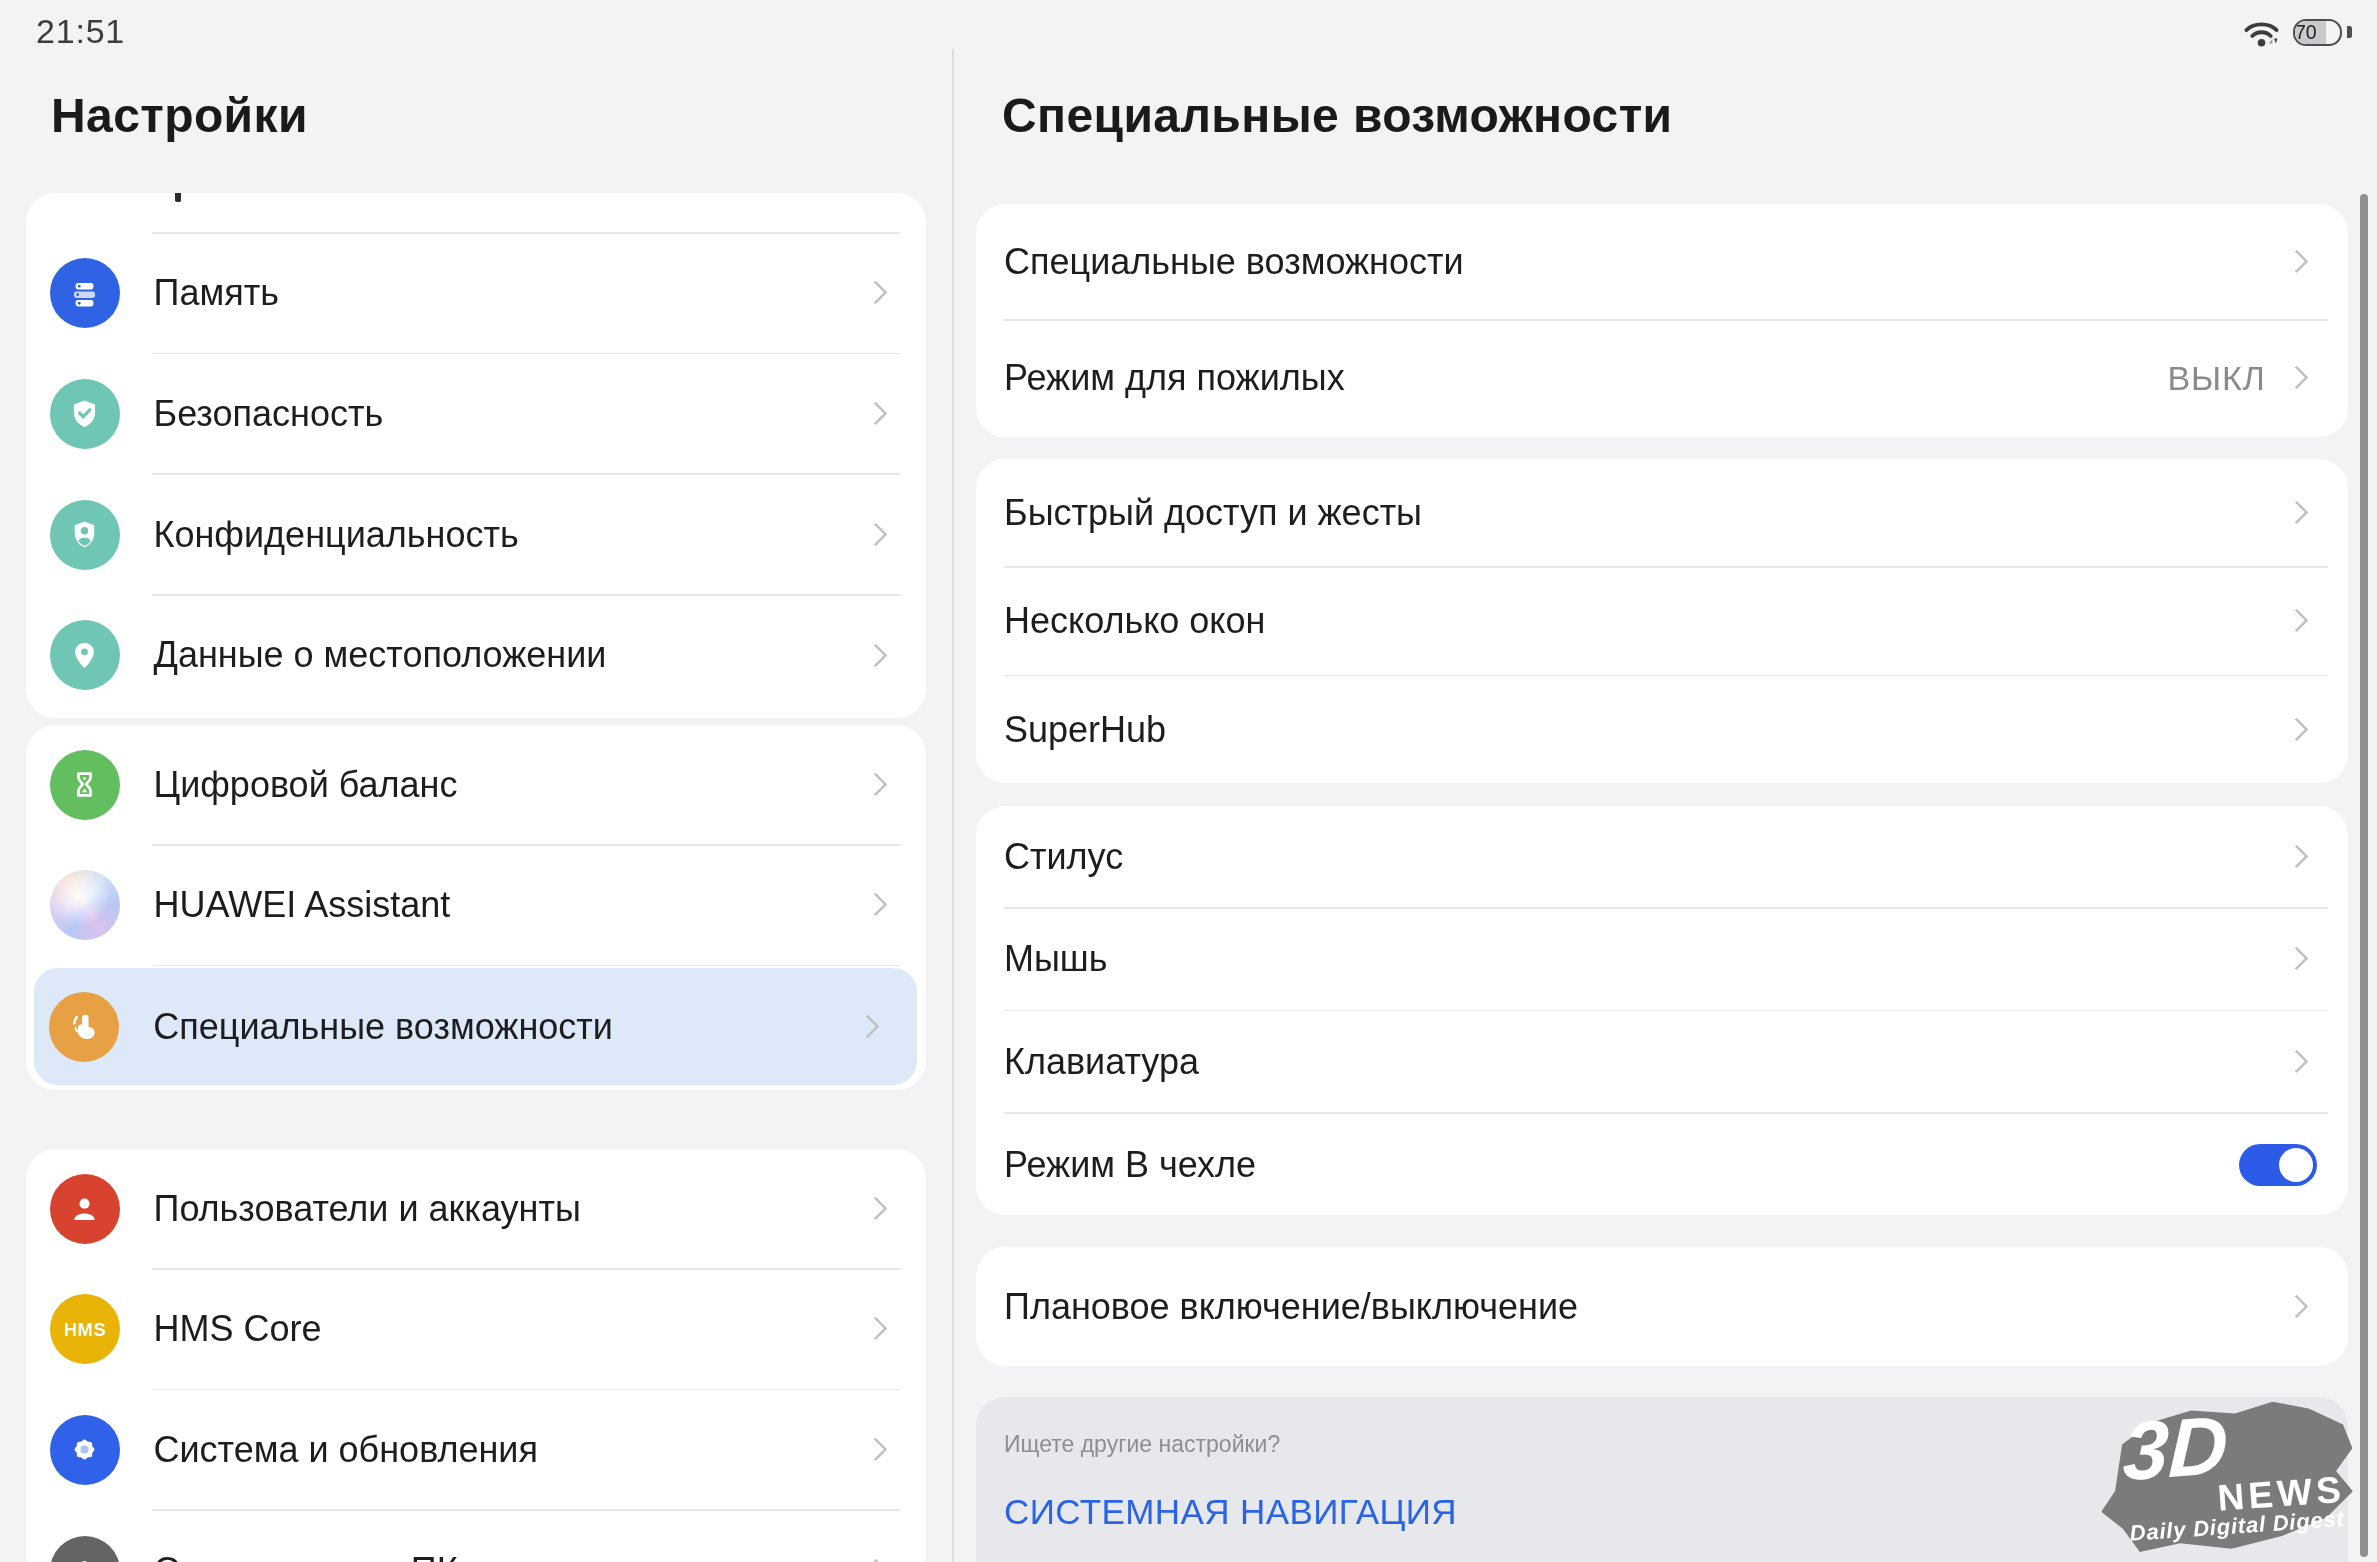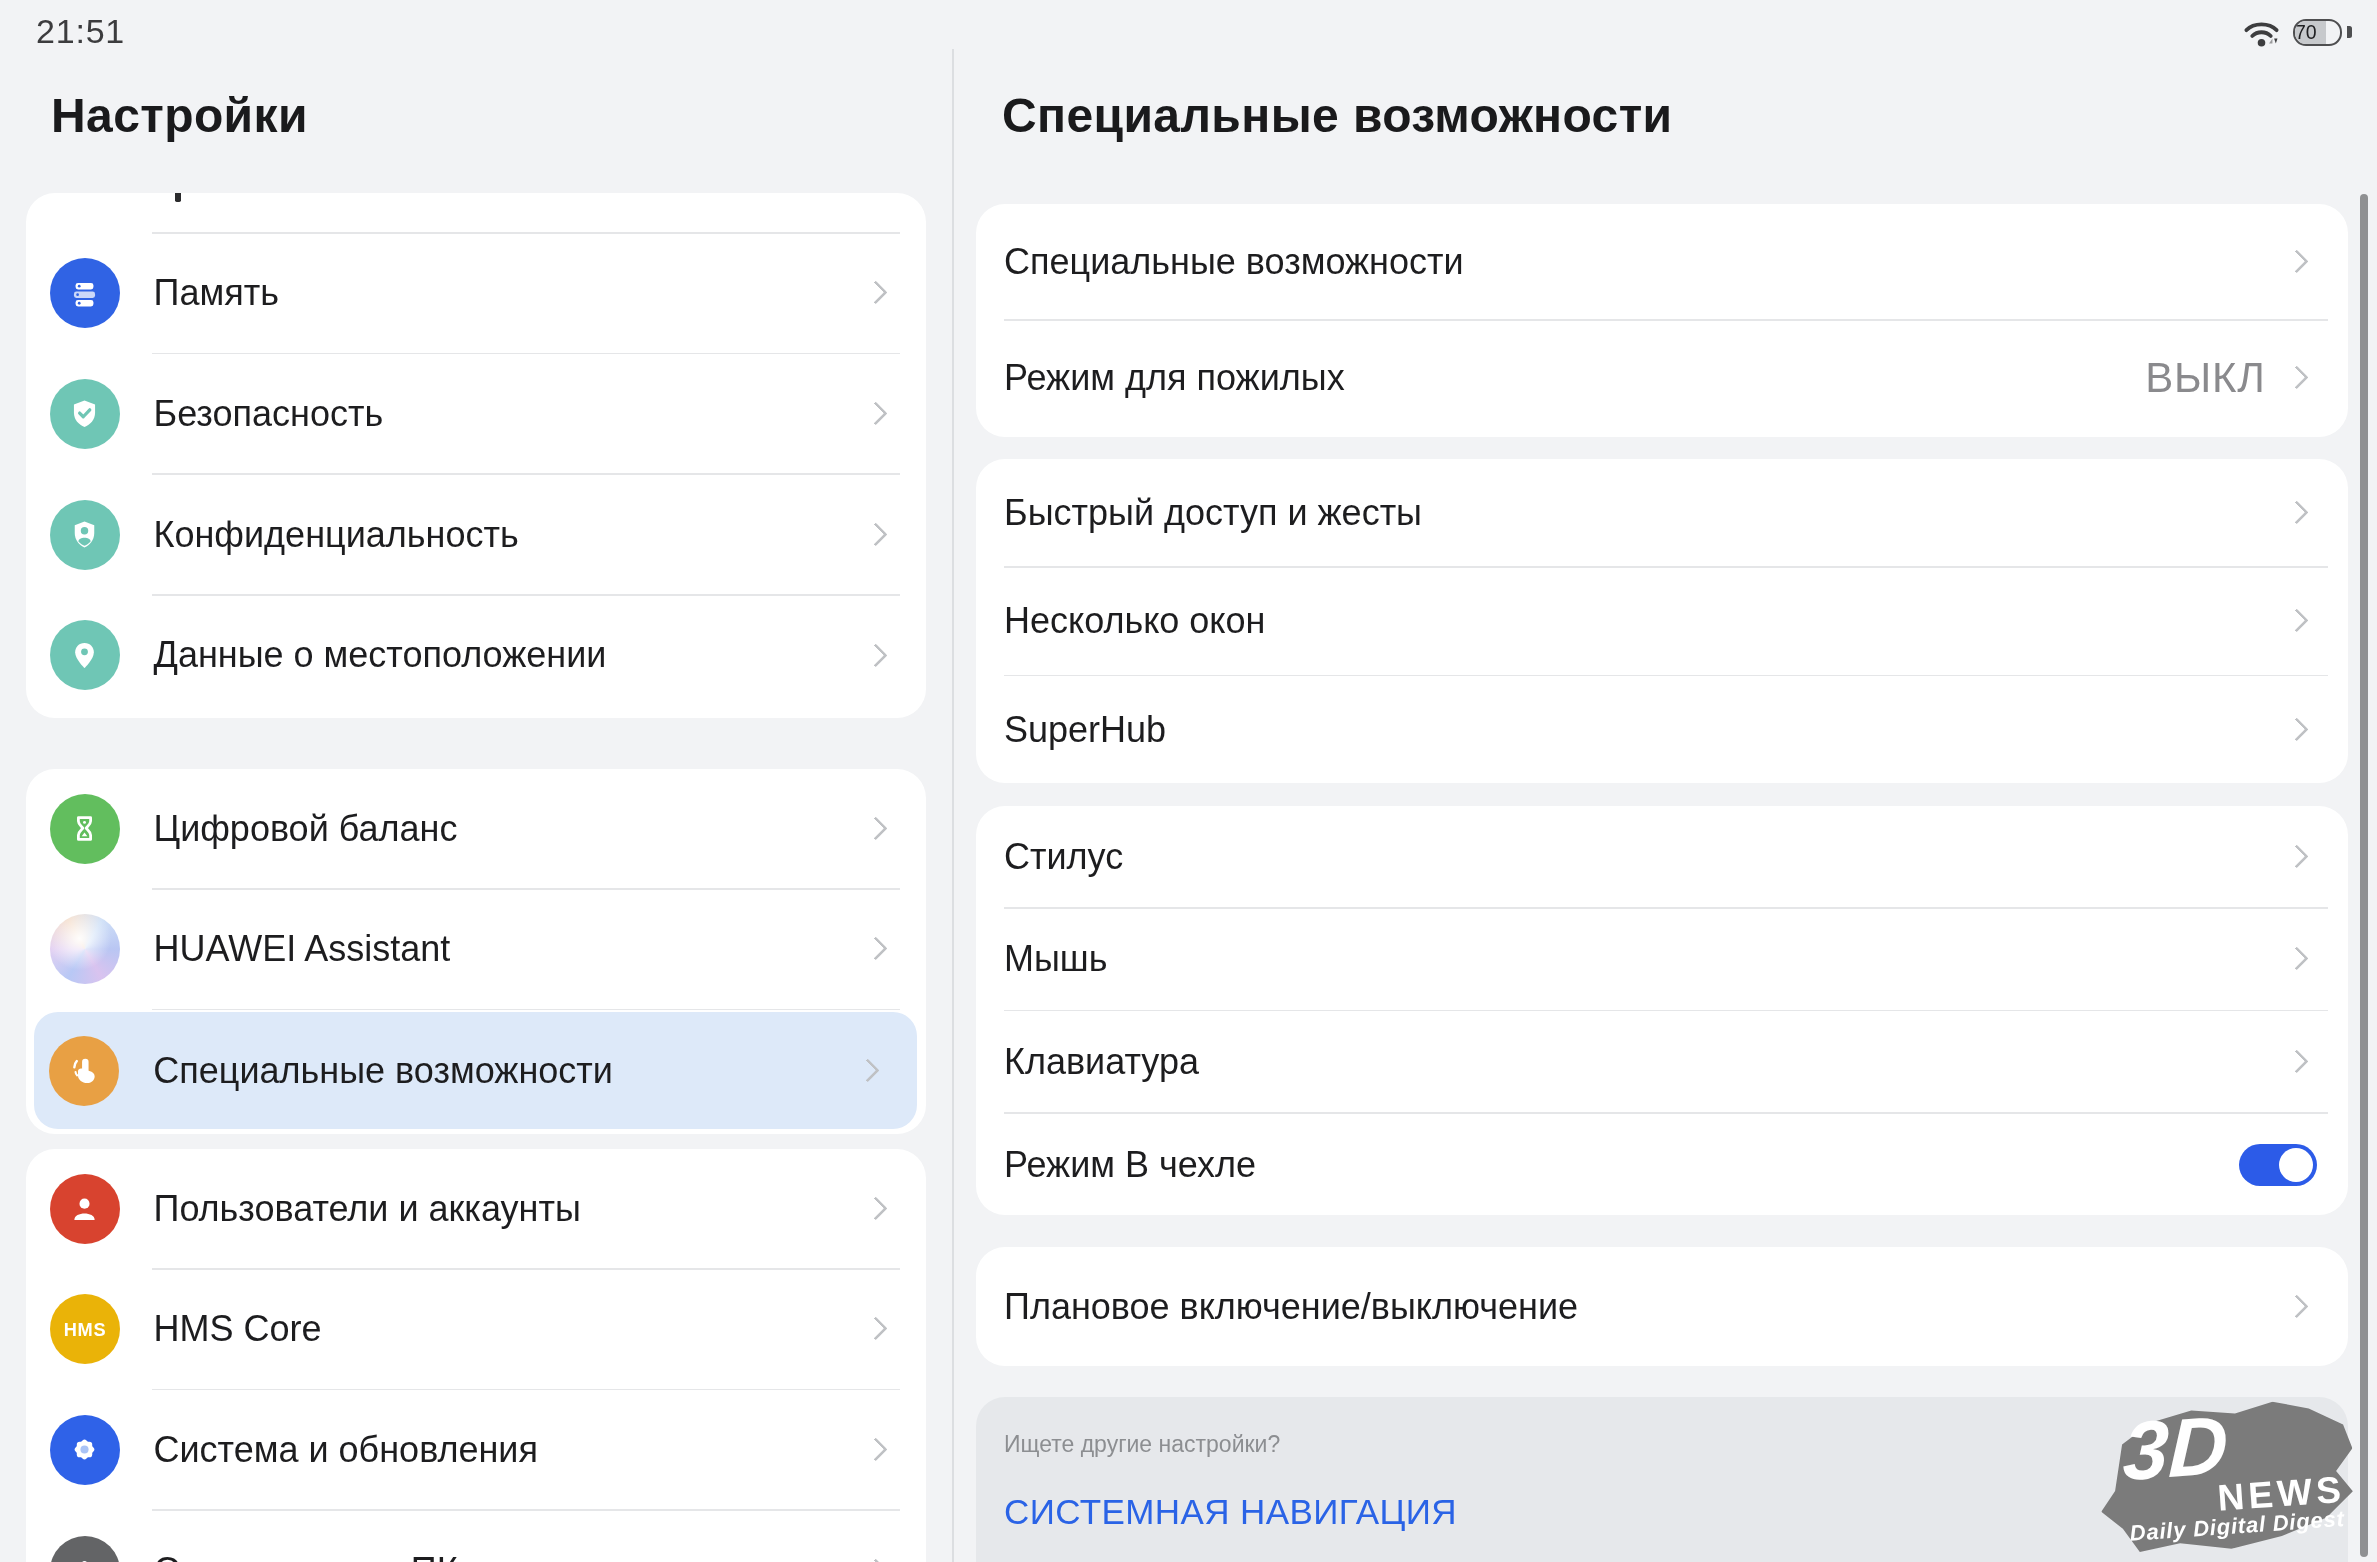--- a/index.html
+++ b/index.html
@@ -38,21 +38,21 @@
   .chev{width:14.4px;height:14.4px;border:3.4px solid #bfc1c4;border-left:none;border-bottom:none;transform:rotate(45deg);border-radius:1.7px;flex:none;margin-left:auto;margin-right:12px;}
   .row .icon{width:70px;height:70px;border-radius:50%;flex:none;display:flex;align-items:center;justify-content:center;}
   .row.selected{background:#dde9f9;border-radius:24px;margin:1.7px 8.5px;height:117px;padding-left:15.3px;}
 
   .partial-row{position:relative;height:39px;overflow:hidden;}
   .partial-row .icon{position:absolute;left:24px;top:-54px;}
   .partial-row .text-fragment{position:absolute;left:149px;top:0;width:6px;height:8.5px;background:#2b2b2d;border-radius:0 0 1.7px 1.7px;}
 
   .right-card .row{padding:0 31px 0 28px;}
   .row-h136{height:115px;} .row-h126{height:107px;gap:47px;} .row-h119{height:101px;} .row-h140{height:119px;}
-  .value{margin-left:auto;font-size:42px;color:#8a8a8d;margin-right:22px;letter-spacing:0.8px;}
+  .value{margin-left:auto;font-size:34px;color:#8a8a8d;margin-right:22px;letter-spacing:0.8px;}
   .value + .chev{margin-left:0;}
 
   
   .toggle{margin-left:auto;width:78px;height:42px;border-radius:21px;background:#2c5be8;position:relative;flex:none;}
   .toggle .knob{position:absolute;right:4.2px;top:4.2px;width:34px;height:34px;border-radius:50%;background:#fff;}
 
   
   .footer-card{position:absolute;left:976px;top:1397px;width:1372px;height:221px;background:#e6e8eb;border-radius:29px;}
   .footer-hint{position:absolute;left:28px;top:34px;font-size:23px;color:#8c8e91;}
   .footer-link{position:absolute;left:28px;top:95px;font-size:35px;font-weight:500;color:#2a63e6;letter-spacing:0.4px;cursor:pointer;}
@@ -154,21 +154,21 @@
         <svg width="39" height="39" viewBox="0 0 48 48">
           <path d="M24 8.5 C17 8.5 12.5 13.7 12.5 20 C12.5 28.5 24 39.5 24 39.5 C24 39.5 35.5 28.5 35.5 20 C35.5 13.7 31 8.5 24 8.5 Z" fill="#fff"></path>
           <circle cx="24" cy="19.5" r="4.2" fill="#6fc6b5"></circle>
         </svg>
       </span>
       <span class="label">Данные о местоположении</span>
       <span class="chev"></span>
     </div>
   </div>
 
-  <div class="card left-card" style="left:25.5px;top:769px;width:900px;height:365px;">
+  <div class="card left-card" style="left:25.5px;top:725px;width:900px;height:365px;">
     <div class="row">
       <span class="icon ic-green">
         <svg width="39" height="39" viewBox="0 0 48 48">
           <path d="M16.5 10.5 H31.5 V15 C31.5 19 28 21 26 23.5 C28 26 31.5 28 31.5 32 V37.5 H16.5 V32 C16.5 28 20 26 22 23.5 C20 21 16.5 19 16.5 15 Z" fill="none" stroke="#fff" stroke-width="3.4" stroke-linejoin="round"></path>
           <path d="M20.5 33.5 H27.5 L24 29 Z" fill="#fff"></path>
           <circle cx="24" cy="16.5" r="1.8" fill="#fff"></circle>
         </svg>
       </span>
       <span class="label">Цифровой баланс</span>
       <span class="chev"></span>

